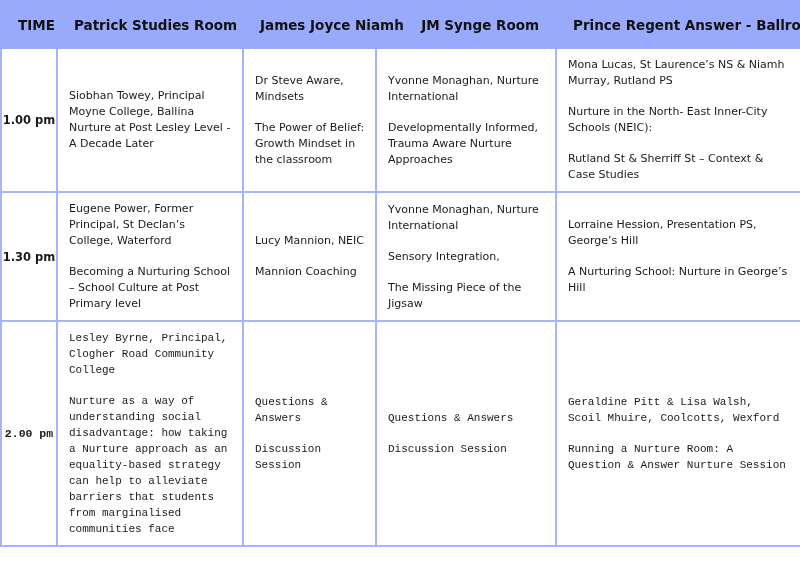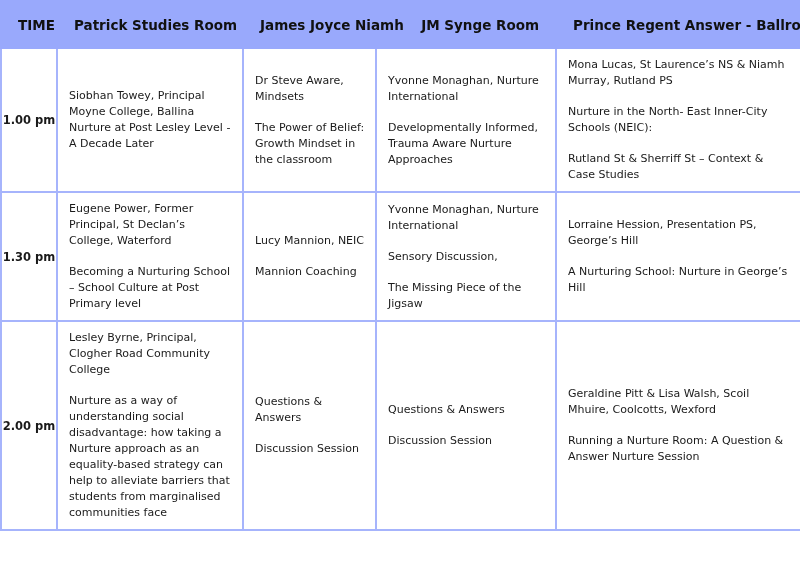--- a/index.html
+++ b/index.html
@@ -43,21 +43,21 @@
     }
     table.schedule td.time {
       font-weight: bold;
       font-size: 11.5px;
       text-align: center;
       padding: 0;
       white-space: nowrap;
     }
     .row-1 td { height: 130px; }
     .row-2 td { height: 121px; }
-    .row-3 td { height: 177px; }
+    .row-3 td { height: 177px; font-family: Liberation Mono, monospace; }
     .para { display: block; margin: 8px; }
     .para + .para { margin-top: 15px; }
   </style>
 </head>
 <body>
 
 <table class="schedule">
   <colgroup>
     <col style="width:56px">
     <col style="width:186px">
@@ -101,21 +101,21 @@
       <td>
         <span class="para">Eugene Power, Former Principal, St Declan’s College, Waterford</span>
         <span class="para">Becoming a Nurturing School – School Culture at Post Primary level</span>
       </td>
       <td>
         <span class="para">Lucy Mannion, NEIC</span>
         <span class="para">Mannion Coaching</span>
       </td>
       <td>
         <span class="para">Yvonne Monaghan, Nurture International</span>
-        <span class="para">Sensory Discussion,</span>
+        <span class="para">Sensory Integration,</span>
         <span class="para">The Missing Piece of the Jigsaw</span>
       </td>
       <td>
         <span class="para">Lorraine Hession, Presentation PS, George’s Hill</span>
         <span class="para">A Nurturing School: Nurture in George’s Hill</span>
       </td>
     </tr>
 
     <tr class="row-3">
       <td class="time">2.00 pm</td>

